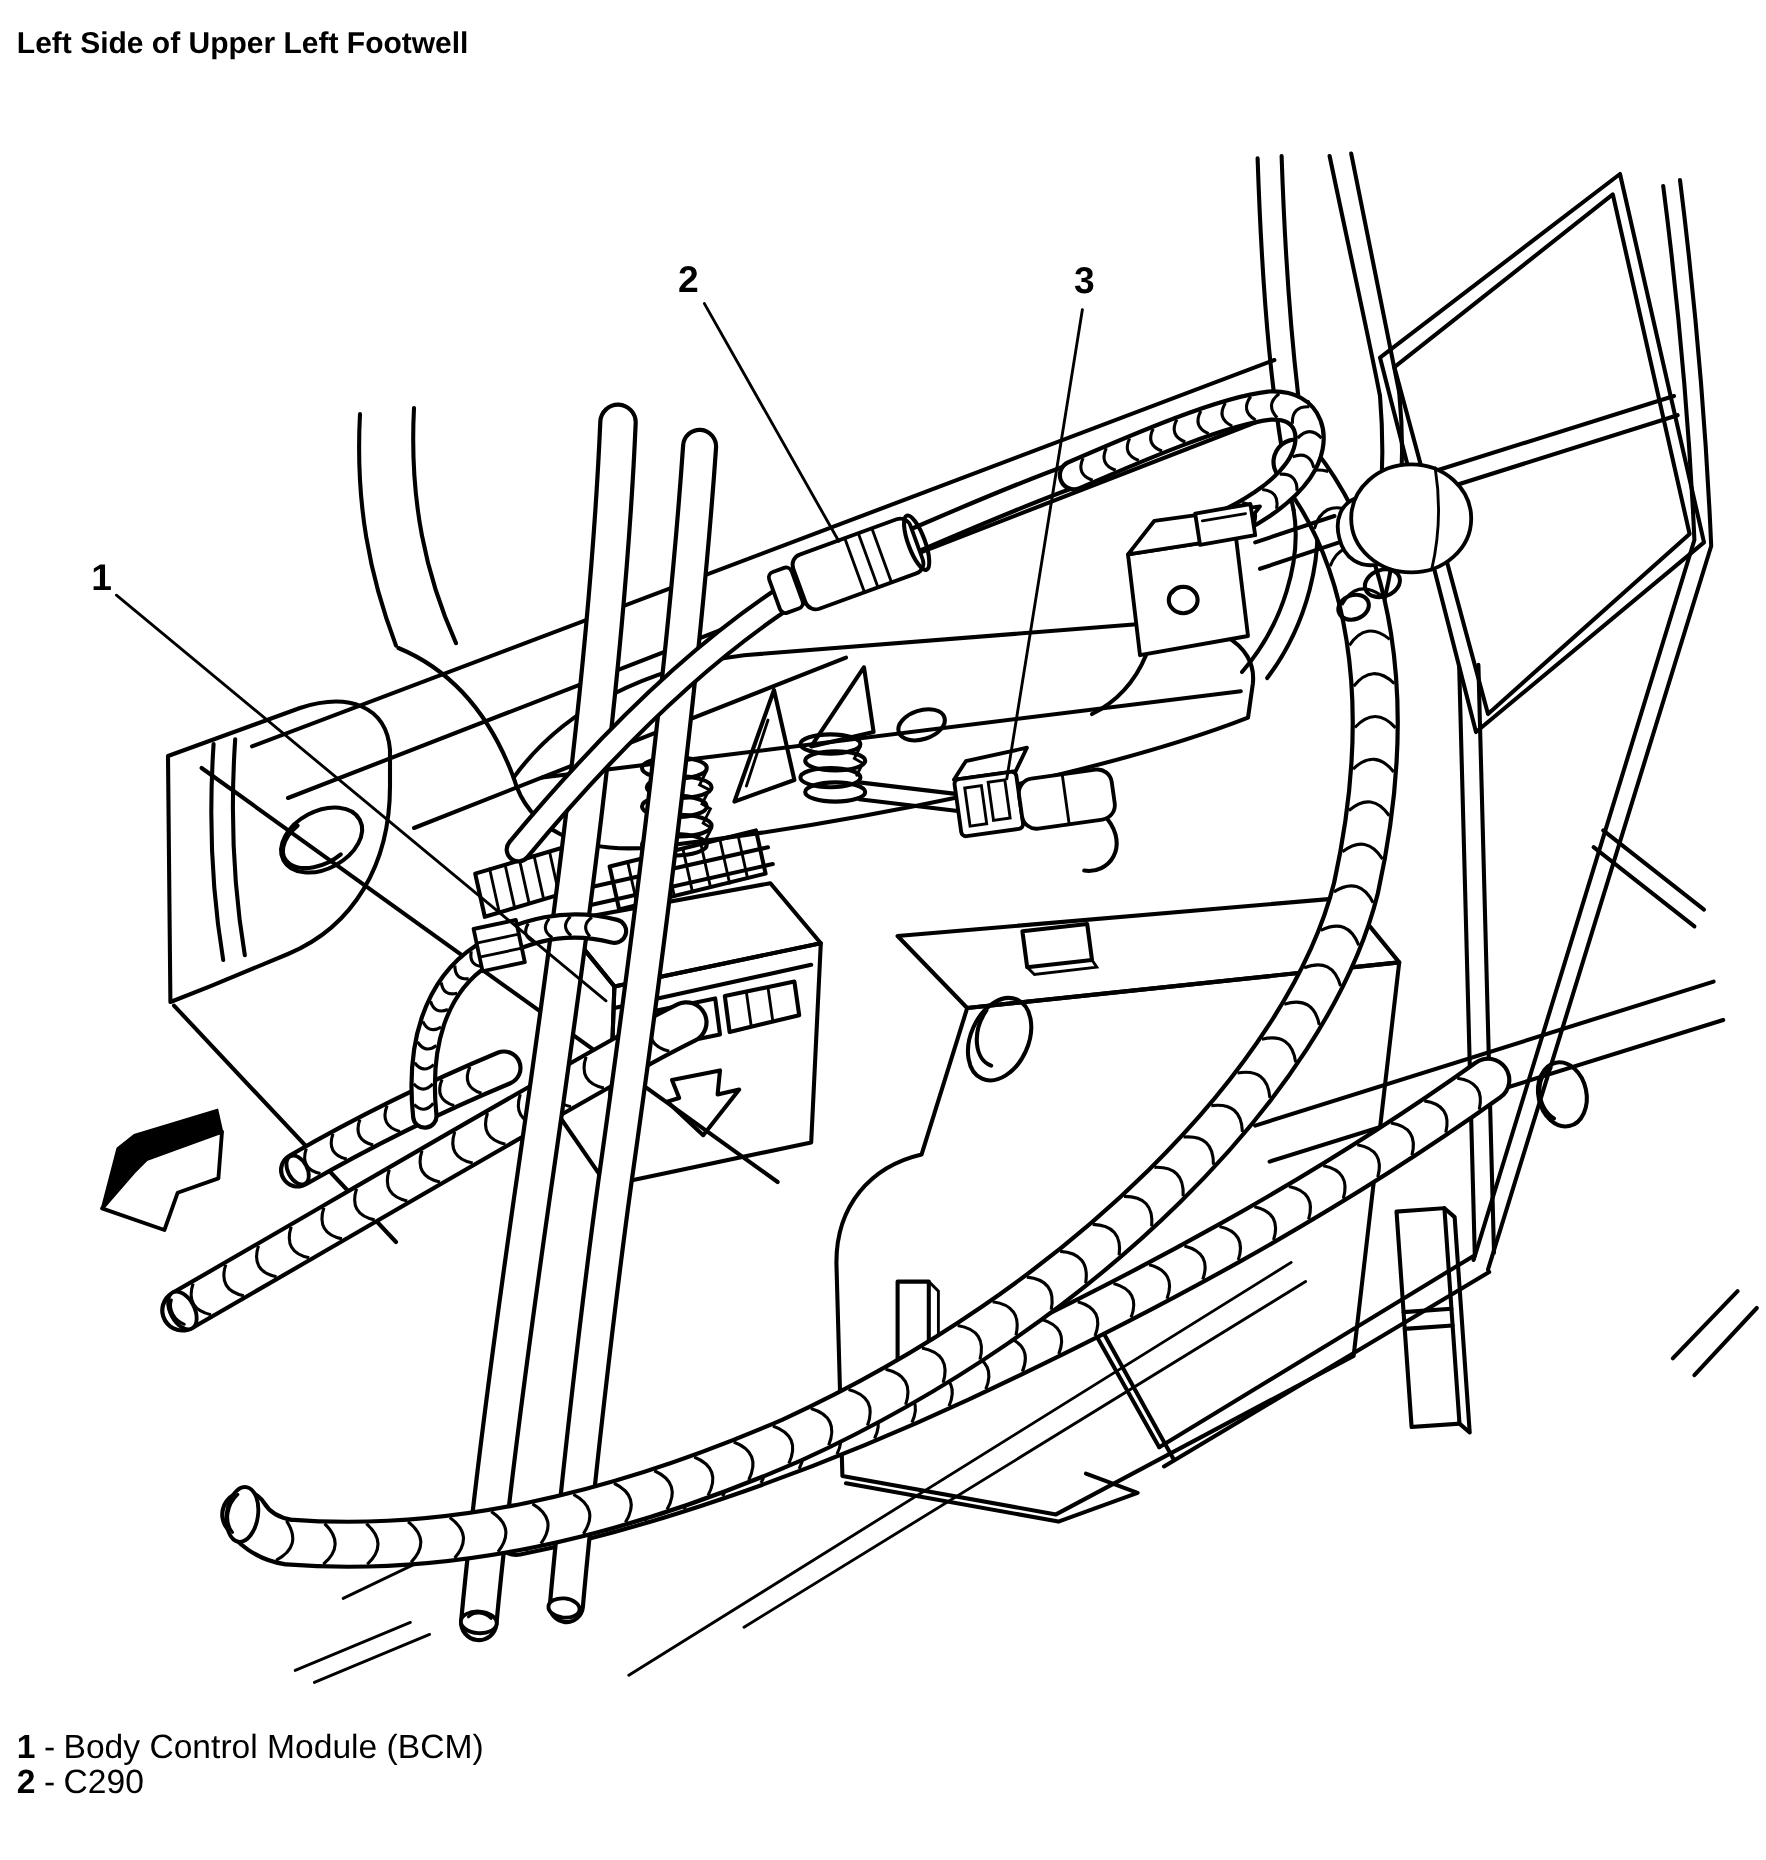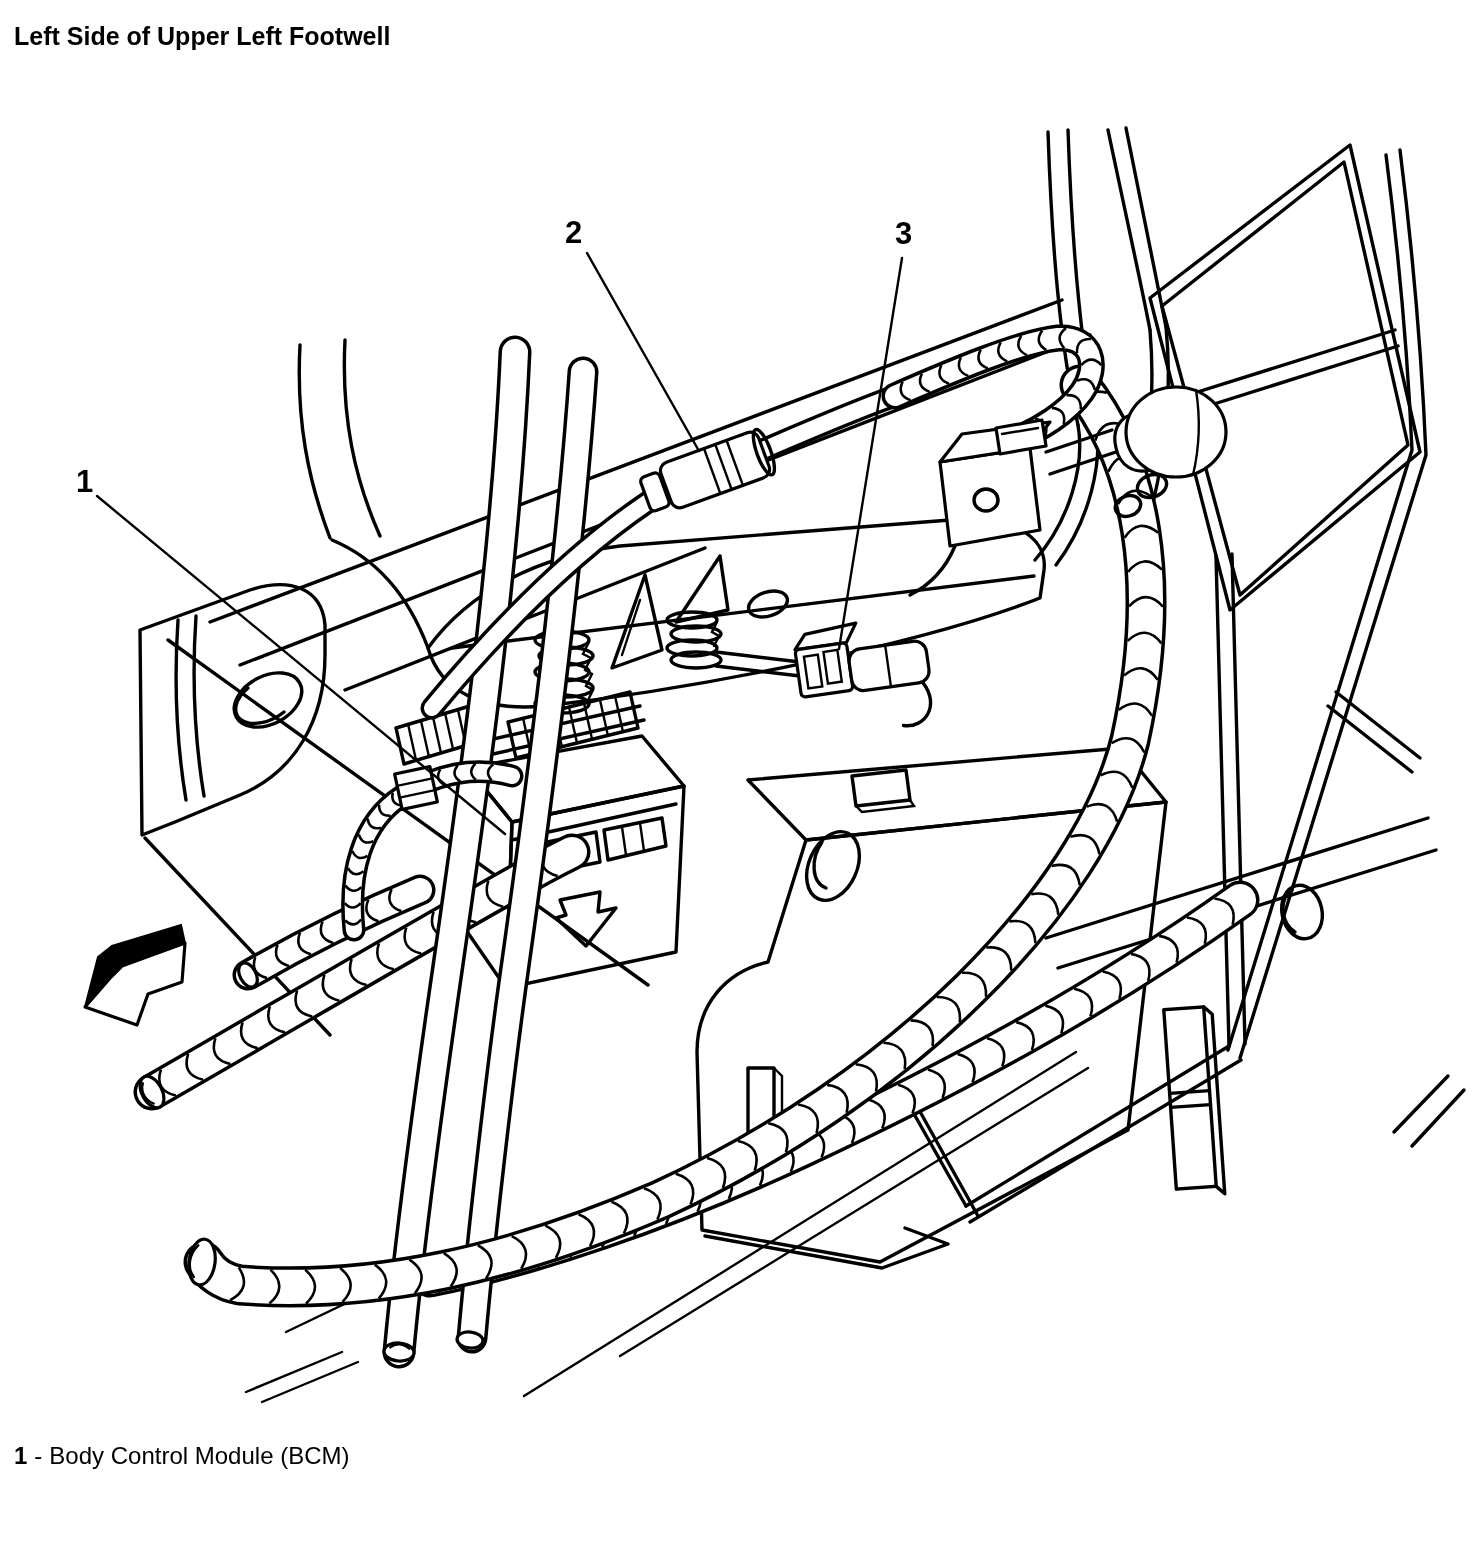--- a/index.html
+++ b/index.html
@@ -4,21 +4,21 @@
 <style>
   html,body{margin:0;padding:0;background:#fff;}
   .page{position:relative;width:1472px;height:1550px;background:#fff;overflow:hidden;
         font-family:"Liberation Sans", sans-serif;color:#000;padding-left:42px;}
   .title{position:absolute;left:14px;top:22px;font-size:25px;font-weight:bold;letter-spacing:0;}
   svg.art{position:absolute;left:0;top:0;width:1472px;height:1550px;}
   .ln{fill:none;stroke:#000;stroke-width:3.4;stroke-linecap:round;stroke-linejoin:round;}
   .thin{fill:none;stroke:#000;stroke-width:2.4;stroke-linecap:round;}
   .wfill{fill:#fff;stroke:#000;stroke-width:3.2;stroke-linejoin:round;}
   .callout{font-family:"Liberation Sans", sans-serif;font-size:31px;font-weight:bold;fill:#000;stroke:none;}
-  .legend{position:absolute;left:14px;top:1441px;font-size:24px;line-height:29px;}
+  .legend{position:absolute;left:14px;top:1441px;font-size:28px;line-height:29px;}
   .legend .row{white-space:nowrap;}
   .legend .num{font-weight:bold;}
   .legend .sep{padding:0 7px;}
 </style>
 </head>
 <body>
 
 <div class="page">
 
   <div class="title">Left Side of Upper Left Footwell</div>
@@ -386,14 +386,15 @@
       <path class="thin" d="M587,253 L699,451"></path>
       <path class="thin" d="M902,258 L839,649"></path>
     </g>
     <text class="callout" x="76" y="492">1</text>
     <text class="callout" x="565" y="243">2</text>
     <text class="callout" x="895" y="244">3</text>
   </svg>
 
   <div class="legend">
     <div class="row"><span class="num">1</span><span class="sep">-</span><span>Body Control Module (BCM)</span></div>
+    <div class="row"><span class="num">2</span><span class="sep">-</span><span>C290</span></div>
   </div>
 </div>
 
 </body></html>

